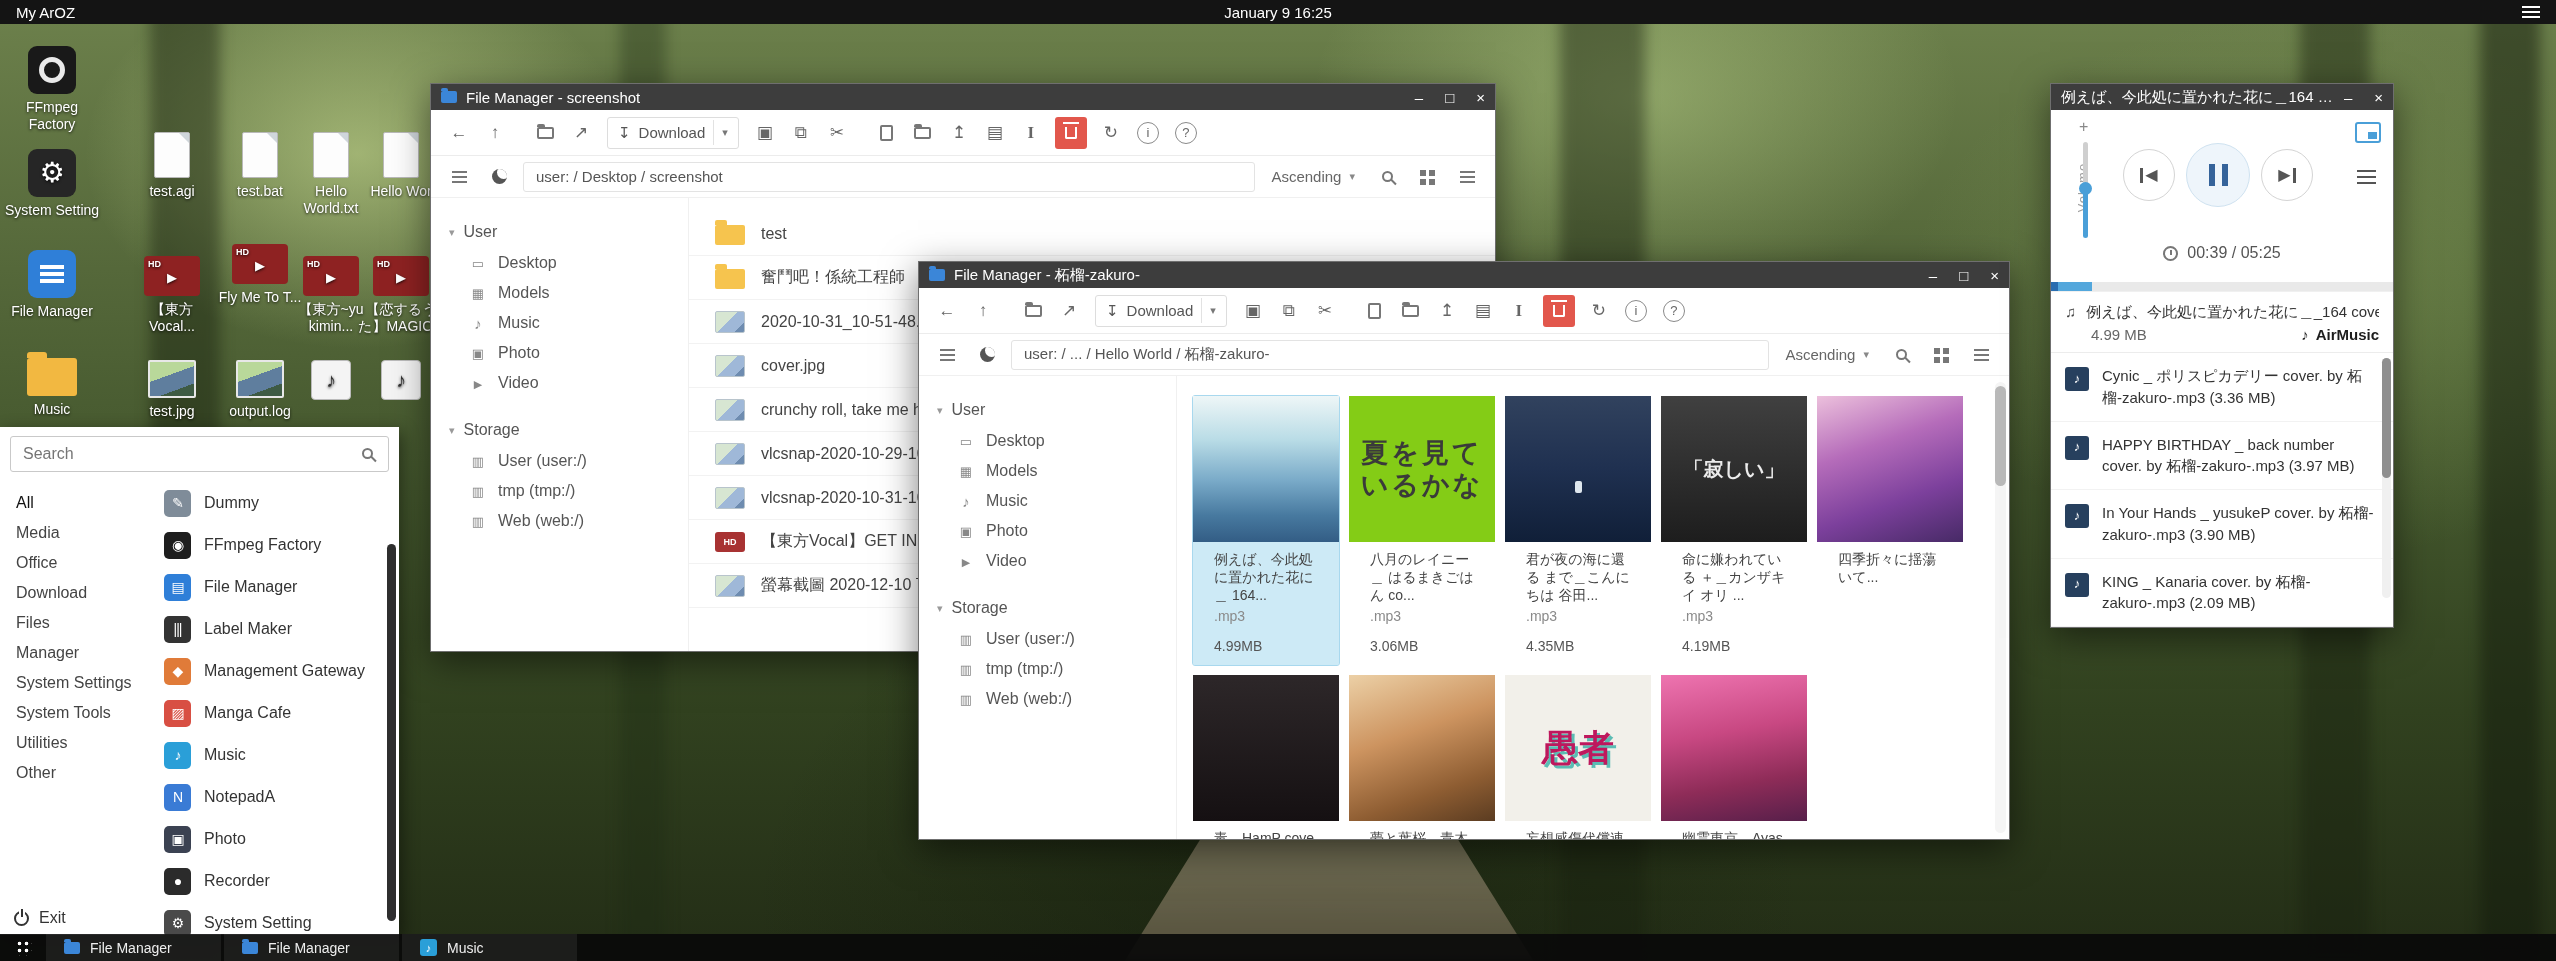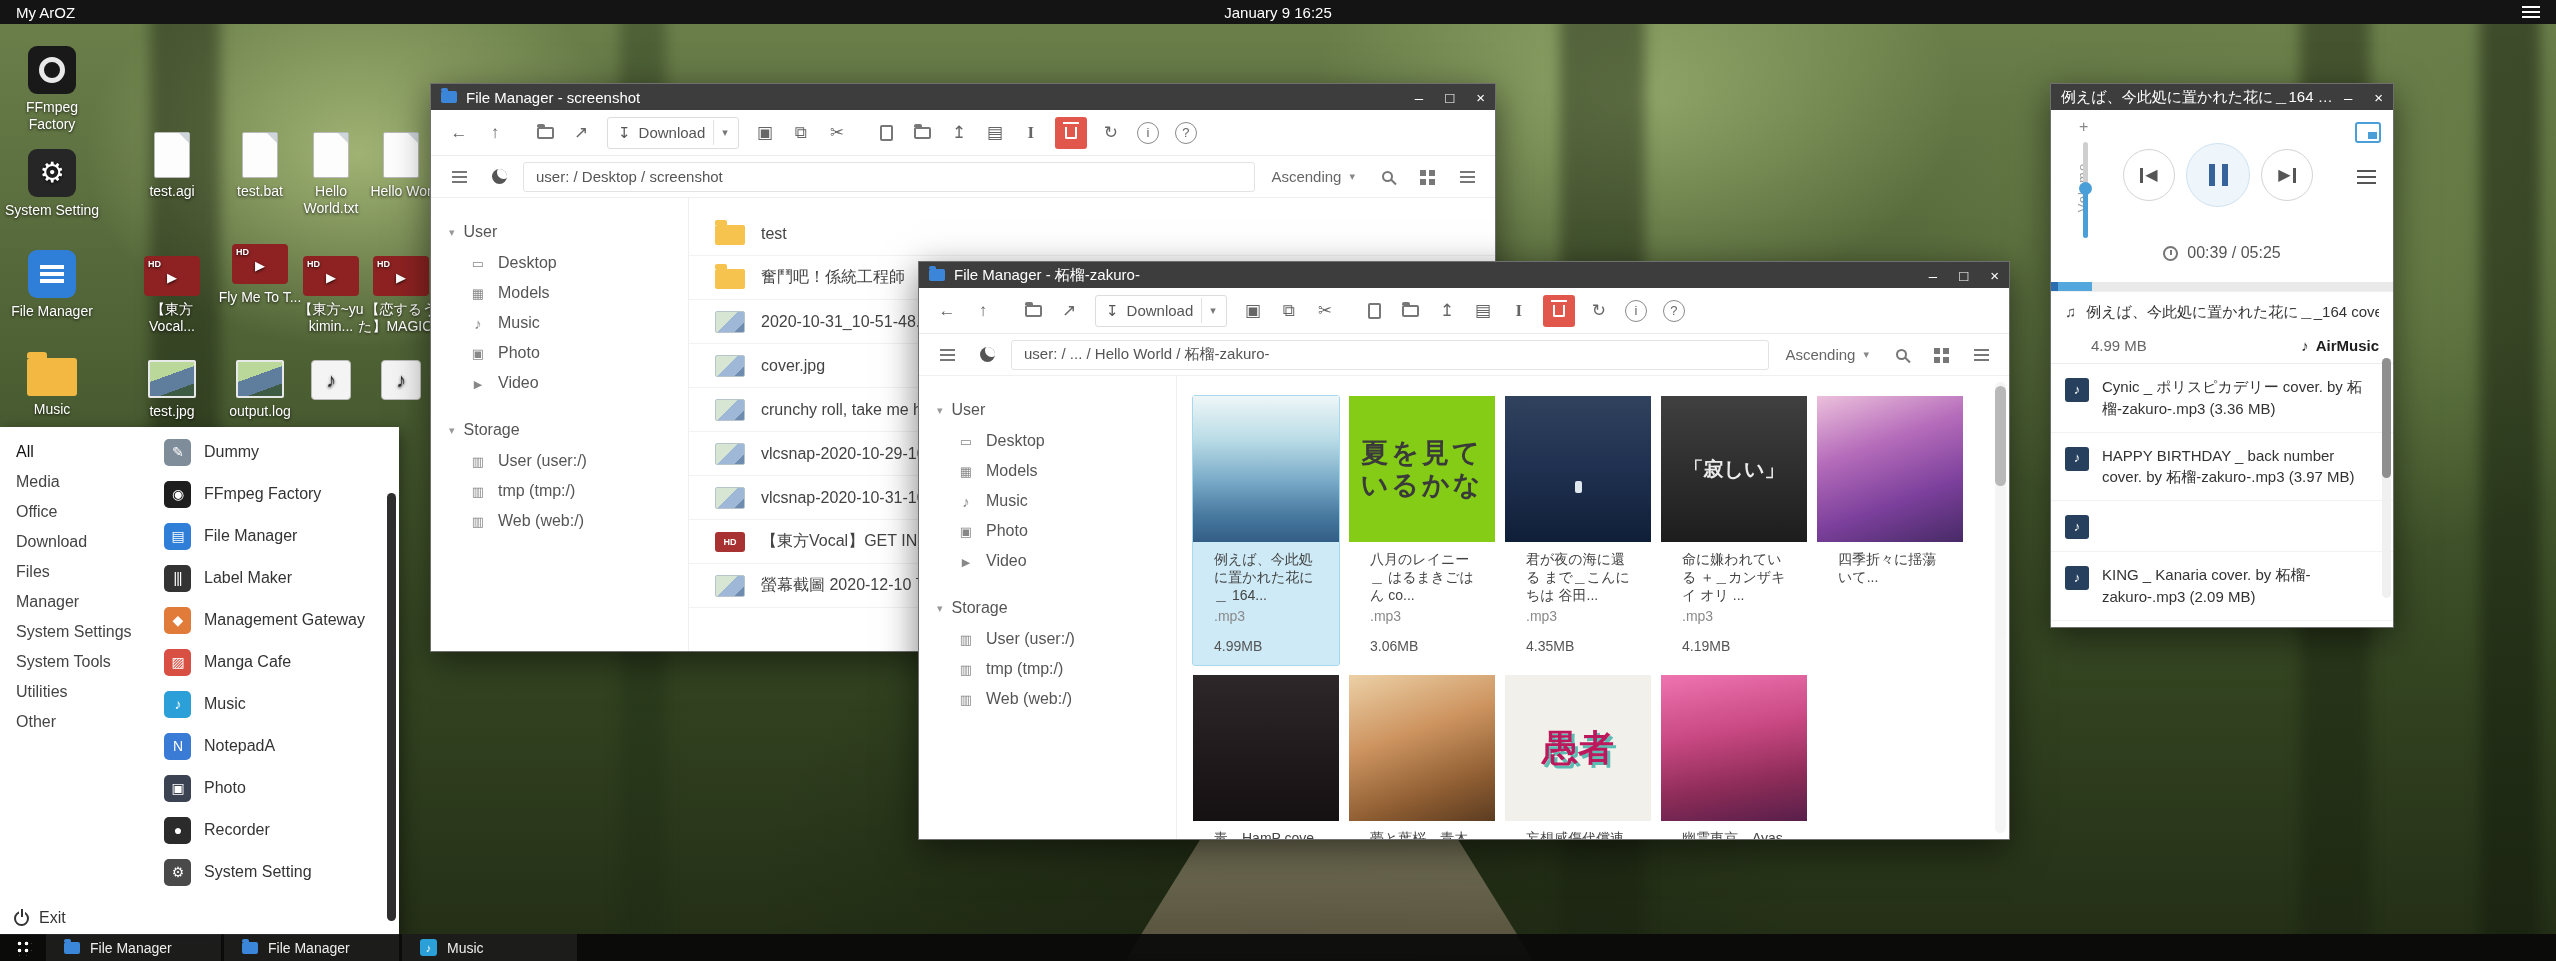--- a/index.html
+++ b/index.html
@@ -157,21 +157,21 @@
 .p-time{position:absolute;left:0;right:0;top:134px;display:flex;align-items:center;justify-content:center;gap:9px;color:#555;font-size:16px}
 .cclock{width:15px;height:15px;border:2px solid #777;border-radius:50%;position:relative}
 .cclock::after{content:"";position:absolute;left:5px;top:2px;width:2px;height:5px;background:#777}
 .pprog{height:9px;background:#e9e9e9;flex:none;position:relative}
 .pfill{height:100%;background:#53a7dc;position:relative}
 .pfill::before{content:"";position:absolute;left:0;top:0;bottom:0;width:7px;background:#2a6db0}
 .plist{flex:1;overflow:hidden;position:relative;background:#fff;border-top:1px solid #f0f0f0}
 .np{padding:11px 14px 9px;border-bottom:1px solid #ececec}
 .np-l1{display:flex;gap:10px;font-size:15px;color:#333;white-space:nowrap;overflow:hidden}
 .np-note{color:#444;flex:none}
-.np-l2{display:flex;align-items:center;margin-top:15px;font-size:15px;color:#666;padding-left:26px}
+.np-l2{display:flex;align-items:center;margin-top:4px;font-size:15px;color:#666;padding-left:26px}
 .air{margin-left:auto;display:flex;align-items:center;gap:7px;color:#1d1d1d;font-weight:bold}
 .pl-item{display:flex;gap:13px;padding:12px 16px 12px 14px;border-bottom:1px solid #f2f2f2;font-size:15px;color:#333;line-height:1.45}
 .pl-icon{width:24px;height:24px;border-radius:3px;background:#27405e;color:#fff;flex:none;display:flex;align-items:center;justify-content:center;font-size:13px;margin-top:2px}
 .p-sb{position:absolute;right:2px;top:66px;width:9px;height:240px;background:#f0f0f0;border-radius:5px}
 .p-sbthumb{width:100%;height:120px;background:#8f8f8f;border-radius:5px}
 
 
 .taskbar{position:absolute;left:0;bottom:0;right:0;height:27px;background:rgba(10,10,10,.93);display:flex;align-items:center;color:#eee;font-size:14px;z-index:95}
 .apps-btn{width:46px;height:100%;display:flex;align-items:center;justify-content:center}
 .ti-apps{width:17px;height:17px;background-image:radial-gradient(circle,#fff 1.6px,transparent 2.1px);background-size:7px 7px;background-position:1px 1px}
@@ -729,34 +729,39 @@
           <span>Cynic _ ポリスピカデリー cover. by 柘榴-zakuro-.mp3 (3.36 MB)</span>
         </div>
 
         <div class="pl-item">
           <span class="pl-icon">♪</span>
           <span>HAPPY BIRTHDAY _ back number cover. by 柘榴-zakuro-.mp3 (3.97 MB)</span>
         </div>
 
         <div class="pl-item">
           <span class="pl-icon">♪</span>
+          <span>In Your Hands _ yusukeP cover. by 柘榴-zakuro-.mp3 (3.90 MB)</span>
         </div>
 
         <div class="pl-item">
           <span class="pl-icon">♪</span>
           <span>KING _ Kanaria cover. by 柘榴-zakuro-.mp3 (2.09 MB)</span>
         </div>
 
       <div class="p-sb">
           <div class="p-sbthumb"></div>
         </div>
     </div>
   </div>
 
   <div class="startmenu">
+    <div class="search-row">
+      <input type="text" placeholder="Search" style="">
+      <span class="cmag"></span>
+    </div>
     <div class="menu-cols">
       <div class="cats">
 
           <div class="cat-item">All</div>
 
           <div class="cat-item">Media</div>
 
           <div class="cat-item">Office</div>
 
           <div class="cat-item">Download</div>

